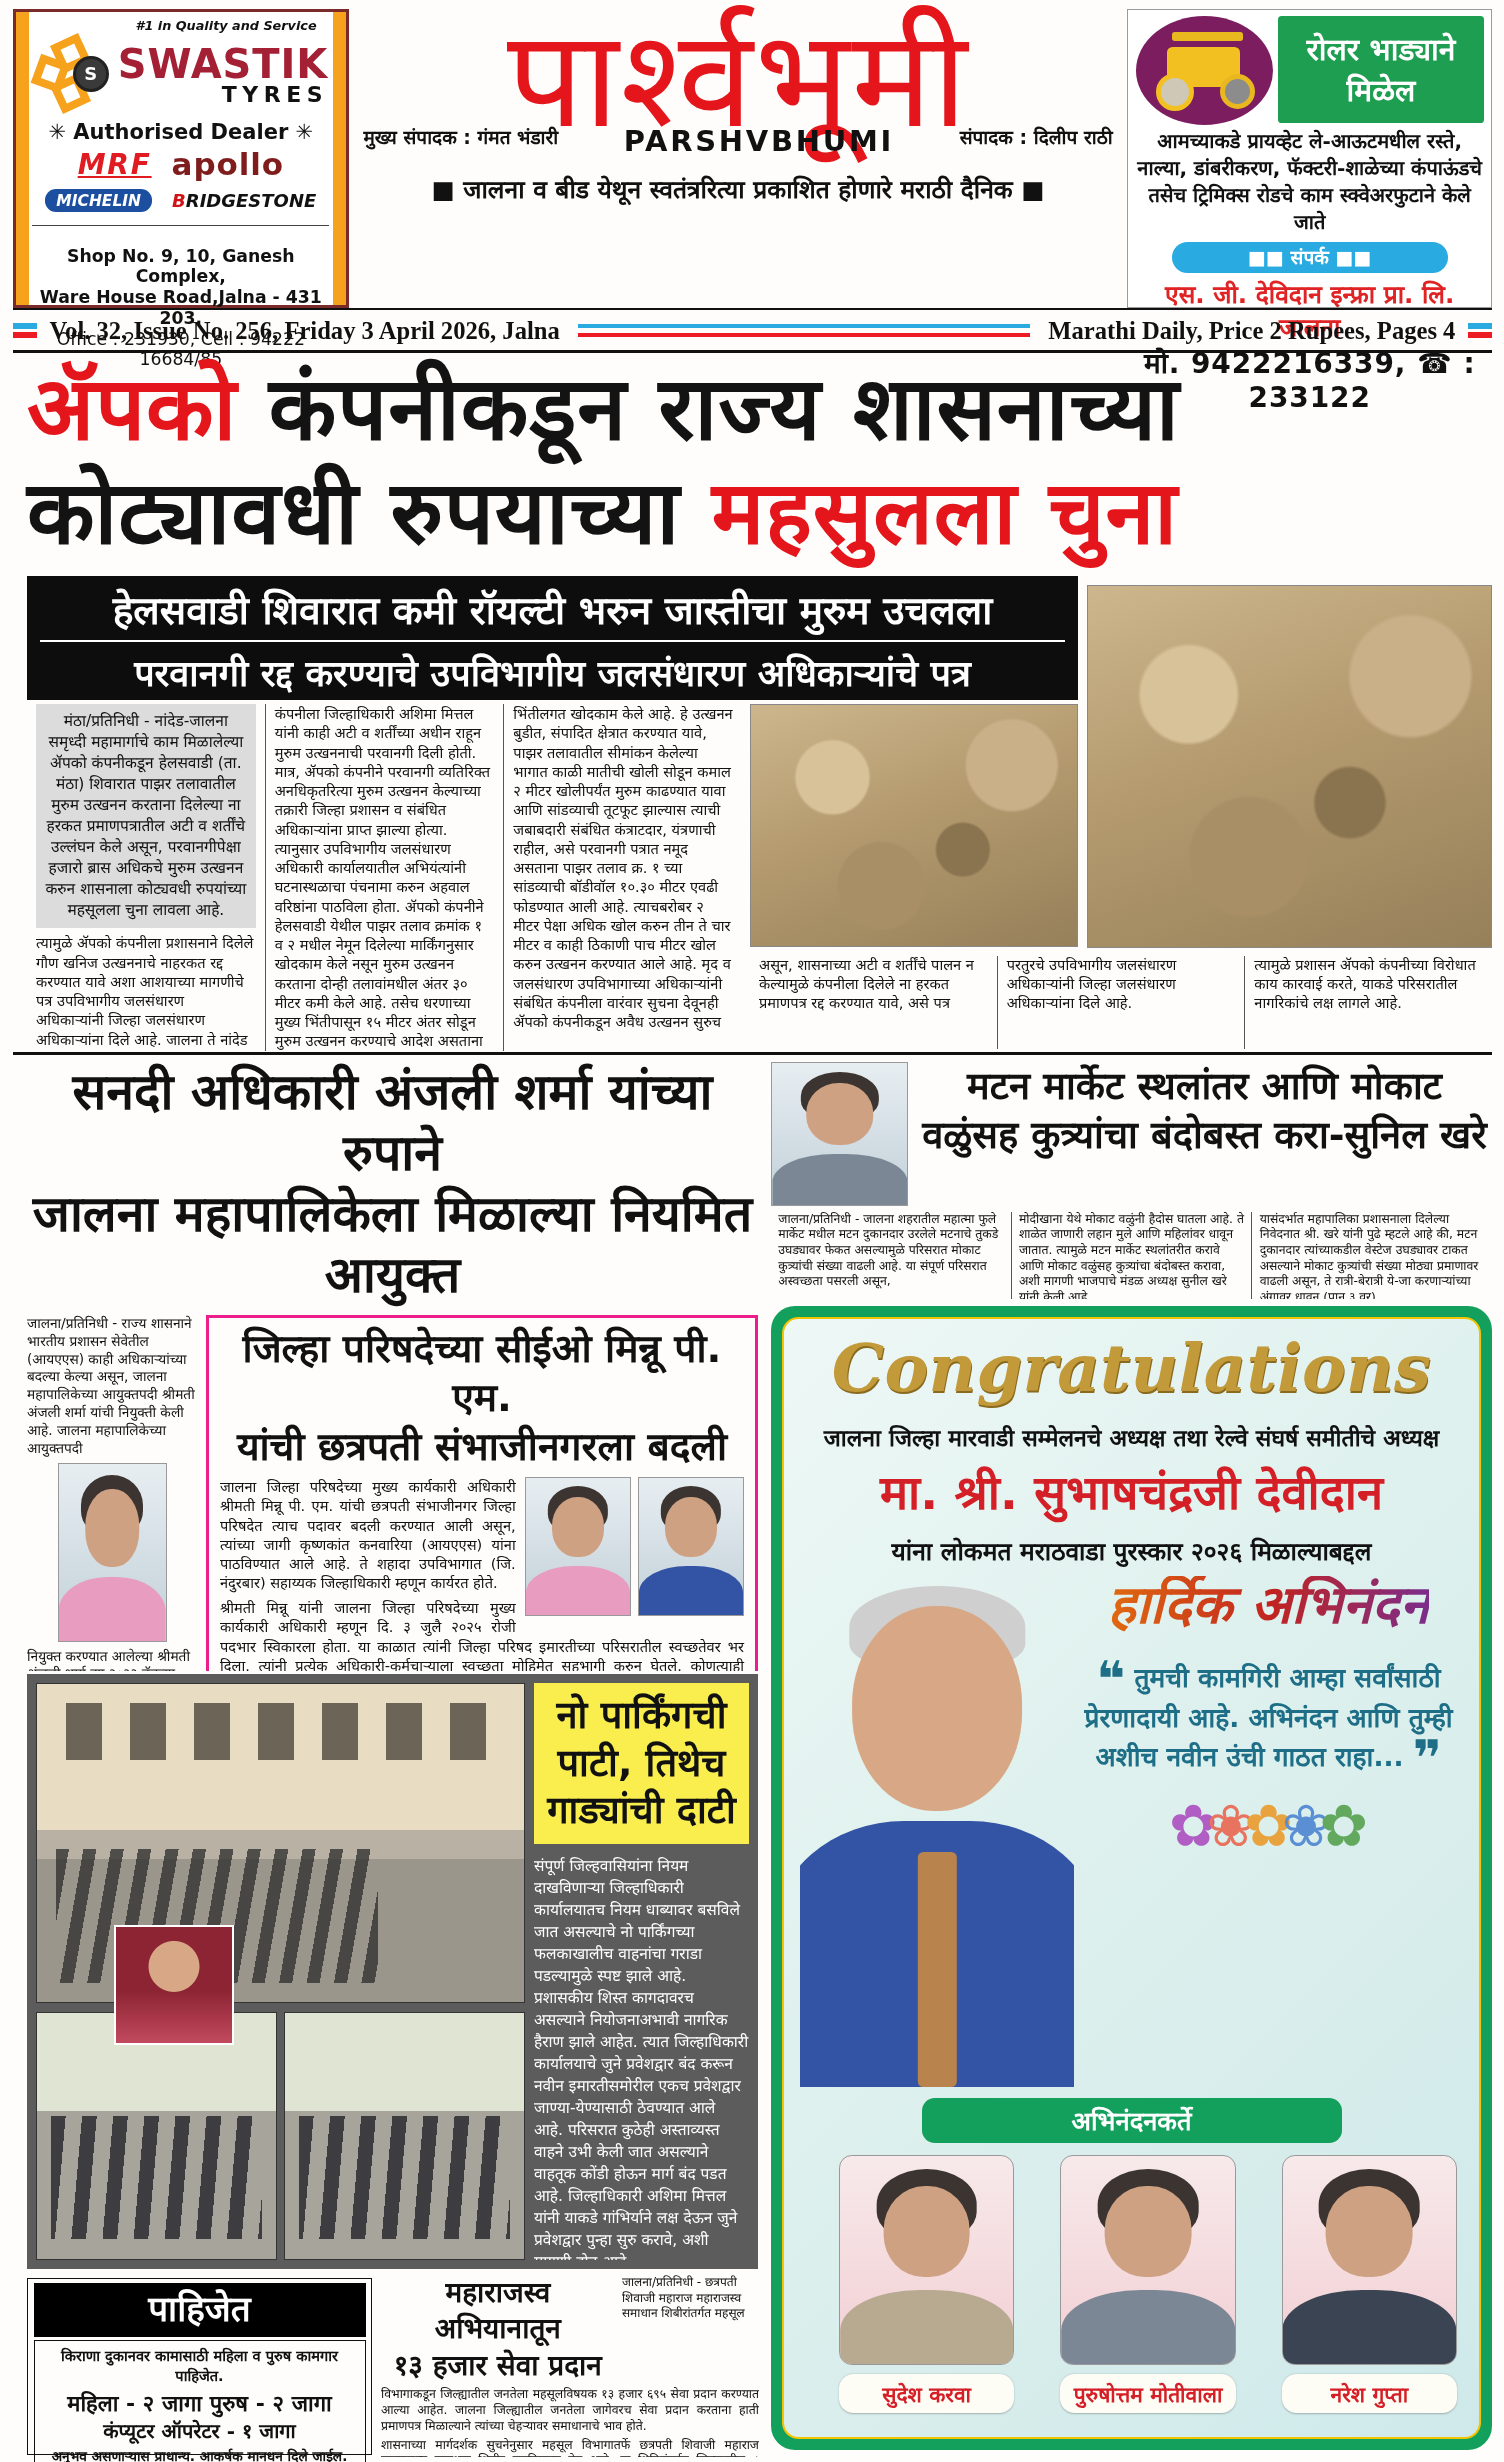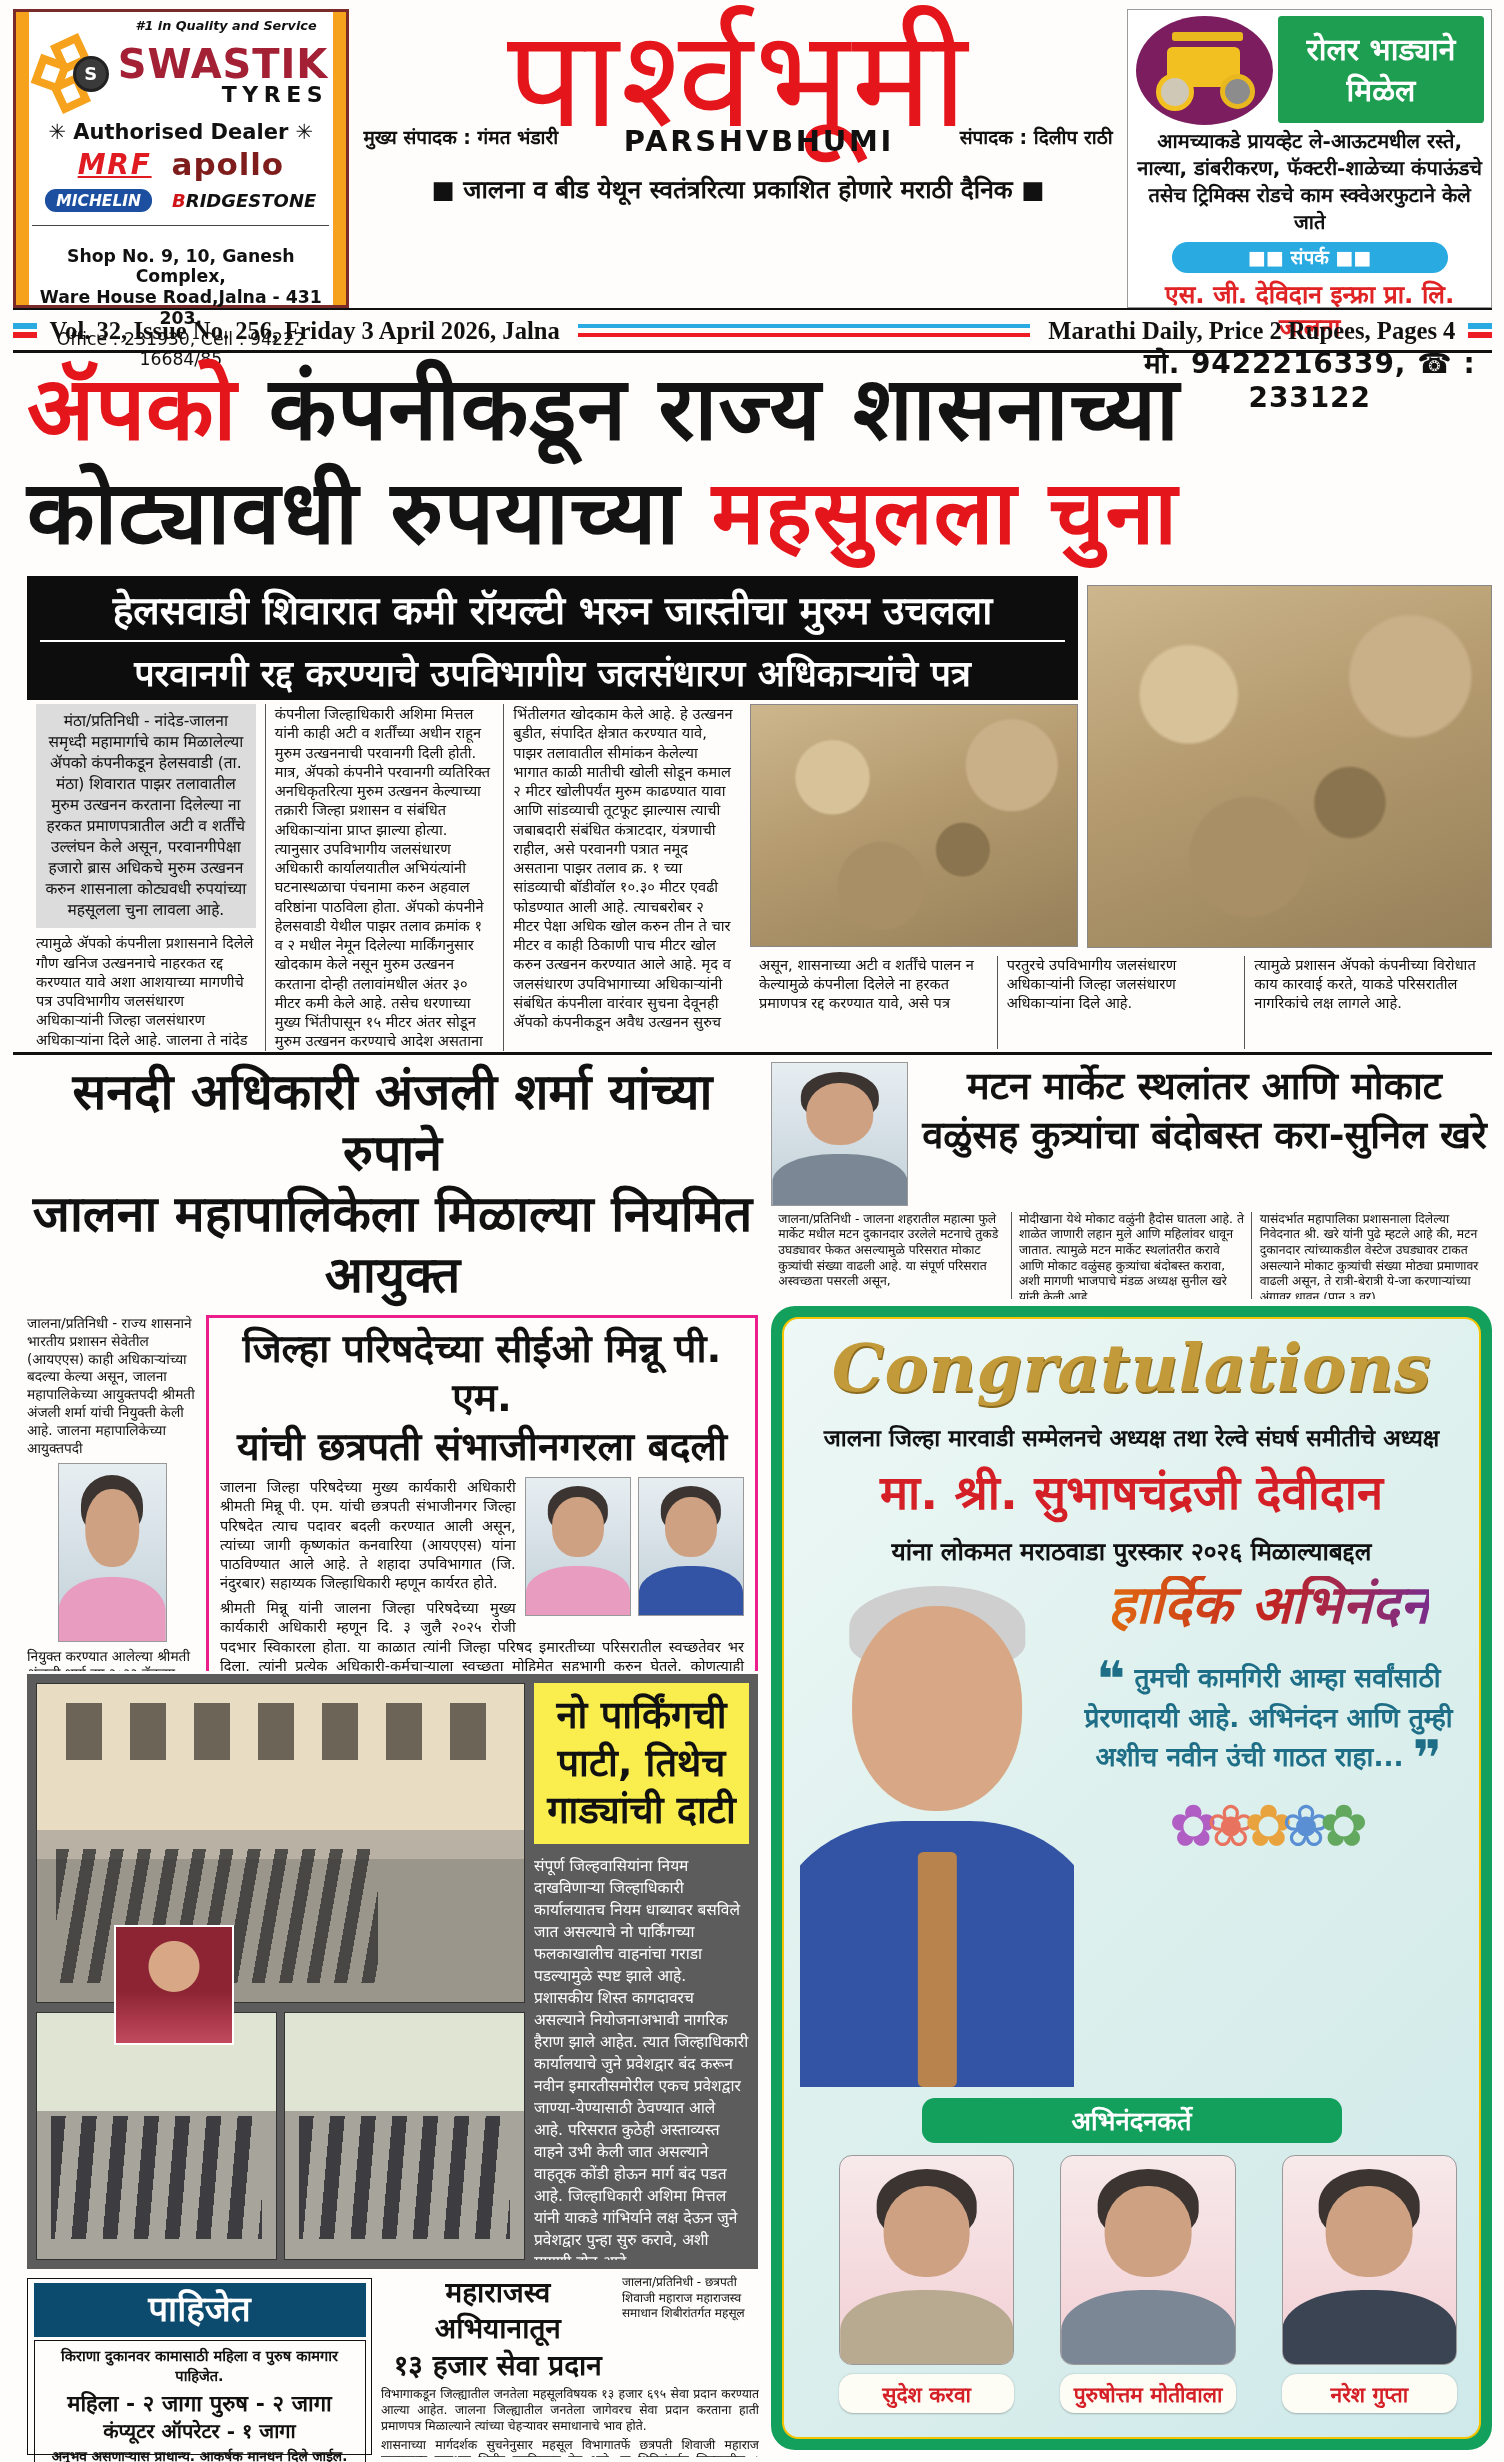--- a/index.html
+++ b/index.html
@@ -172,21 +172,21 @@
       repeating-linear-gradient(95deg,#23232a 0 14.6px,transparent 14.6px 31px);opacity:.8;}
   .park-inset{position:absolute;left:78px;bottom:215px;width:120px;height:120px;border:2.7px solid #fff;background:
       radial-gradient(circle at 50% 34%,#d8a886 0 26%,transparent 27%),
       linear-gradient(#8c2433 55%,#c24a5e);z-index:3;}
   .park-side{flex:1;display:flex;flex-direction:column;}
   .park-head{background:var(--yellow);padding:9px 7.3px;text-align:center;font-size:38px;font-weight:bold;line-height:1.25;color:#111;}
   .park-body{color:#fff;font-size:15.5px;line-height:1.42;margin-top:11px;overflow:hidden;}
 
   
   .wanted{position:absolute;top:2278px;left:27px;width:345px;height:177px;border:1.8px solid #111;padding:3.6px 5.5px;text-align:center;}
-  .wanted-title{background:#0c4a6e;color:#fff;font-size:35px;font-weight:bold;padding:1.8px 0 5.5px;}
+  .wanted-title{background:#000000;color:#fff;font-size:35px;font-weight:bold;padding:1.8px 0 5.5px;}
   .wanted-box{border:1.8px solid #111;margin-top:3.6px;padding:3.6px 3.6px;}
   .wanted-l1{font-size:14.6px;font-weight:bold;}
   .wanted-l2{font-size:22px;font-weight:bold;margin-top:1.8px;}
   .wanted-l3{font-size:20px;font-weight:bold;}
   .wanted-l4{font-size:13.7px;font-weight:bold;margin-top:1.8px;}
 
   .revenue{position:absolute;top:2275px;left:381px;width:378px;height:182px;overflow:hidden;}
   .rev-top{display:flex;gap:7.3px;}
   .rev-h{flex:1;font-size:28px;font-weight:bold;line-height:1.3;text-align:center;}
   .rev-date{width:137px;flex:none;font-size:12px;line-height:1.3;}

